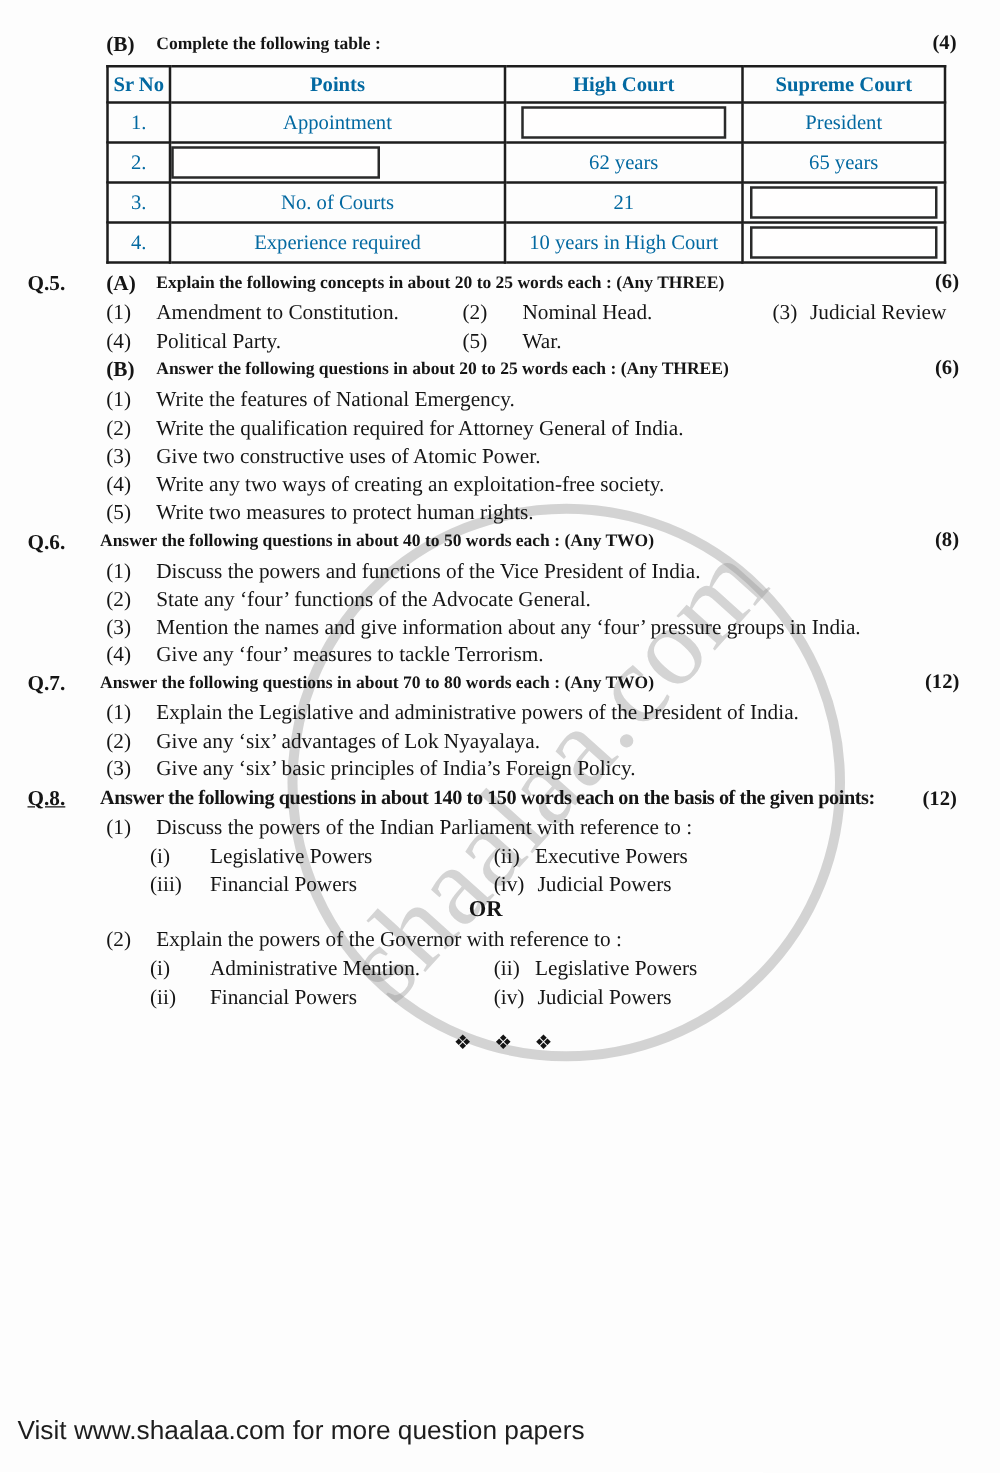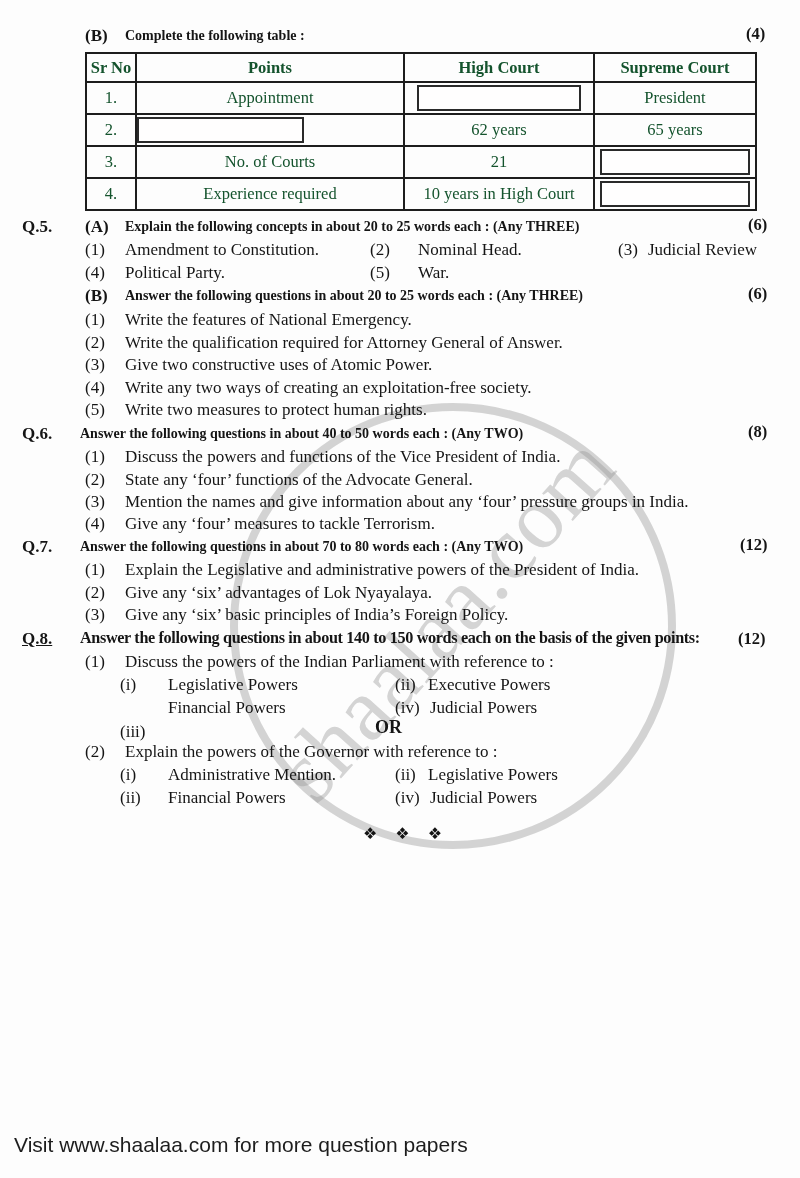--- a/index.html
+++ b/index.html
@@ -8,21 +8,21 @@
   .t{position:absolute;white-space:nowrap;font-size:17px;line-height:21px;}
   .b{font-weight:bold;}
   .hd{font-size:14px;text-align:center;}
   .q8hd{font-size:16.2px;letter-spacing:-0.35px;}
   .marks{font-weight:bold;font-size:16.5px;}
 
   
   .qtable{position:absolute;left:85px;top:52px;border-collapse:collapse;table-layout:fixed;
           background:transparent;}
   .qtable th,.qtable td{border:2px solid #1d1d1d;font-size:16.5px;padding:0;text-align:center;
-          vertical-align:middle;color:#14532d;margin-top:32px;}
+          vertical-align:middle;color:#0369a1;margin-top:32px;}
   .qtable th{font-weight:bold;height:27px;}
   .qtable td{height:30px;}
   .cell-left{text-align:left;padding-left:22px;}
   .blank-box{border:2px solid #2a2a2a;background:#fffefe;height:22px;}
   .bb-hc{width:160px;margin:0 auto;}
   .bb-pts{width:163px;margin-left:22px;}
   .bb-sc{width:146px;margin:0 auto;}
 
   
   .wm-circle{position:absolute;left:230px;top:403px;width:430px;height:430px;border-radius:50%;
@@ -115,21 +115,21 @@
     <span class="t" style="left:370px;top:262px;">(5)</span>
     <span class="t" style="left:418px;top:262px;">War.</span>
 
     <span class="t b" style="left:85px;top:285px;">(B)</span>
     <span class="t b hd" style="left:125px;top:285px;">Answer the following questions in about 20 to 25 words each : (Any THREE)</span>
     <span class="t marks" style="left:748px;top:283px;">(6)</span>
 
     <span class="t" style="left:85px;top:309px;">(1)</span>
     <span class="t" style="left:125px;top:309px;">Write the features of National Emergency.</span>
     <span class="t" style="left:85px;top:332px;">(2)</span>
-    <span class="t" style="left:125px;top:332px;">Write the qualification required for Attorney General of Answer.</span>
+    <span class="t" style="left:125px;top:332px;">Write the qualification required for Attorney General of India.</span>
     <span class="t" style="left:85px;top:354px;">(3)</span>
     <span class="t" style="left:125px;top:354px;">Give two constructive uses of Atomic Power.</span>
     <span class="t" style="left:85px;top:377px;">(4)</span>
     <span class="t" style="left:125px;top:377px;">Write any two ways of creating an exploitation-free society.</span>
     <span class="t" style="left:85px;top:399px;">(5)</span>
     <span class="t" style="left:125px;top:399px;">Write two measures to protect human rights.</span>
 
     <span class="t b" style="left:22px;top:423px;">Q.6.</span>
     <span class="t b hd" style="left:80px;top:423px;">Answer the following questions in about 40 to 50 words each : (Any TWO)</span>
     <span class="t marks" style="left:748px;top:421px;">(8)</span>
@@ -158,21 +158,21 @@
     <span class="t b q8hd" style="left:80px;top:628px;">Answer the following questions in about 140 to 150 words each on the basis of the given points:</span>
     <span class="t marks" style="left:738px;top:628px;">(12)</span>
 
     <span class="t" style="left:85px;top:651px;">(1)</span>
     <span class="t" style="left:125px;top:651px;">Discuss the powers of the Indian Parliament with reference to :</span>
 
     <span class="t" style="left:120px;top:674px;">(i)</span>
     <span class="t" style="left:168px;top:674px;">Legislative Powers</span>
     <span class="t" style="left:395px;top:674px;">(ii)</span>
     <span class="t" style="left:428px;top:674px;">Executive Powers</span>
-    <span class="t" style="left:120px;top:697px;margin-top:24px;">(iii)</span>
+    <span class="t" style="left:120px;top:697px;">(iii)</span>
     <span class="t" style="left:168px;top:697px;">Financial Powers</span>
     <span class="t" style="left:395px;top:697px;">(iv)</span>
     <span class="t" style="left:430px;top:697px;">Judicial Powers</span>
 
     <span class="t b" style="left:375px;top:717px;font-size:18px;">OR</span>
 
     <span class="t" style="left:85px;top:741px;">(2)</span>
     <span class="t" style="left:125px;top:741px;">Explain the powers of the Governor with reference to :</span>
 
     <span class="t" style="left:120px;top:764px;">(i)</span>

